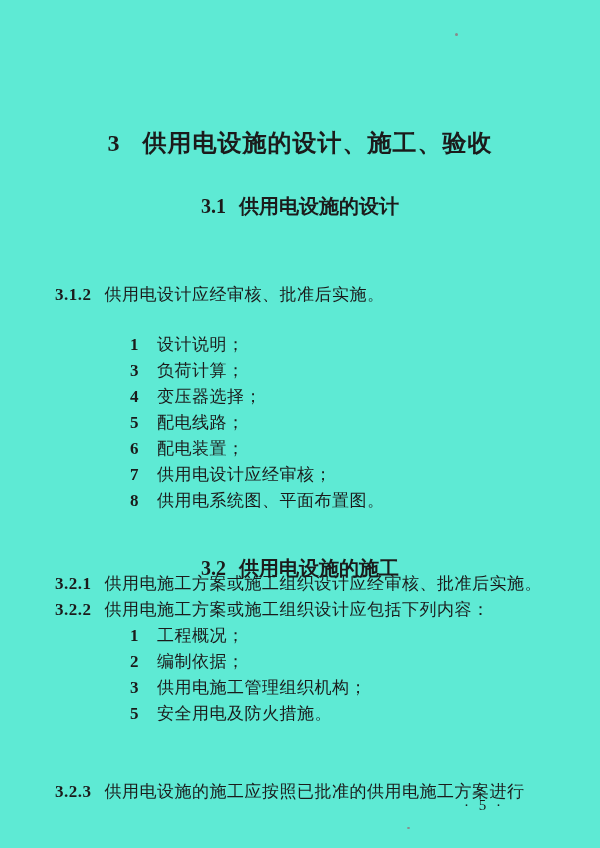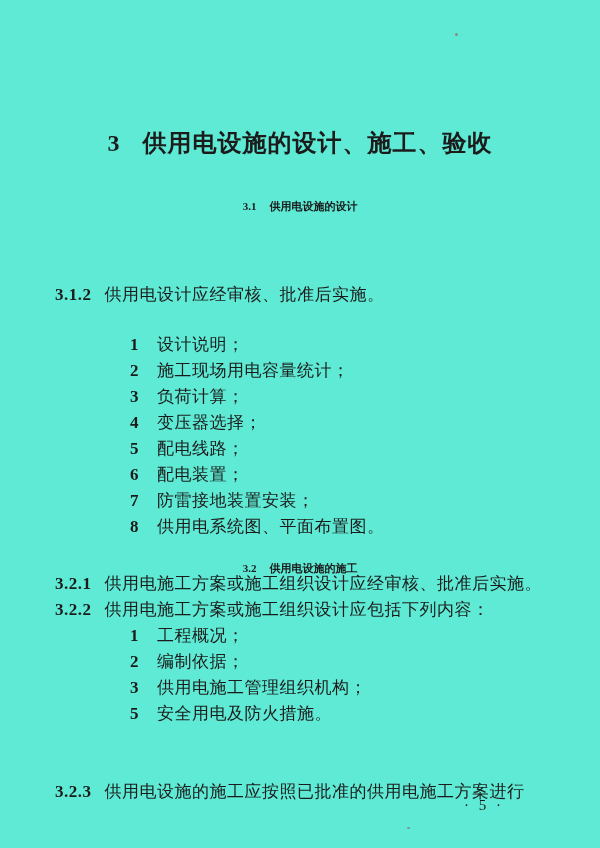--- a/index.html
+++ b/index.html
@@ -30,21 +30,21 @@
     line-height: 30px;
   }
   .ch-num { margin-right: 22px; }
   
   .sec-heading {
     position: absolute;
     left: 0;
     width: 100%;
     margin: 0;
     text-align: center;
-    font-size: 11px;
+    font-size: 20px;
     font-weight: bold;
     line-height: 20px;
   }
   .sec-num { margin-right: 13px; }
   
   .clause {
     position: absolute;
     left: 55px;
     width: 490px;
     margin: 0;
@@ -105,26 +105,25 @@
   </h2>
 
 
   <p class="clause" style="top:282px">
     <span class="c-num">3.1.2</span><span class="c-gap"></span><span class="c-text">供用电设计应经审核、批准后实施。</span>
   </p>
 
 
   <div class="list" style="top:332px">
     <p class="li"><span class="li-num">1</span><span class="li-gap"></span><span class="li-text">设计说明；</span></p>
-    <p class="li"><span class="li-num">2</span><span class="li-gap"></span><span class="li-text">施工现场用电容量统计；</span></p>
     <p class="li"><span class="li-num">3</span><span class="li-gap"></span><span class="li-text">负荷计算；</span></p>
     <p class="li"><span class="li-num">4</span><span class="li-gap"></span><span class="li-text">变压器选择；</span></p>
     <p class="li"><span class="li-num">5</span><span class="li-gap"></span><span class="li-text">配电线路；</span></p>
     <p class="li"><span class="li-num">6</span><span class="li-gap"></span><span class="li-text">配电装置；</span></p>
-    <p class="li"><span class="li-num">7</span><span class="li-gap"></span><span class="li-text">防雷接地装置安装；</span></p>
+    <p class="li"><span class="li-num">7</span><span class="li-gap"></span><span class="li-text">供用电设计应经审核；</span></p>
     <p class="li"><span class="li-num">8</span><span class="li-gap"></span><span class="li-text">供用电系统图、平面布置图。</span></p>
   </div>
 
   <h2 class="sec-heading" style="top:558px">
     <span class="sec-num">3.2</span><span class="sec-title">供用电设施的施工</span>
   </h2>
 
   <p class="clause" style="top:571px">
     <span class="c-num">3.2.1</span><span class="c-gap"></span><span class="c-text">供用电施工方案或施工组织设计应经审核、批准后实施。</span>
   </p>

